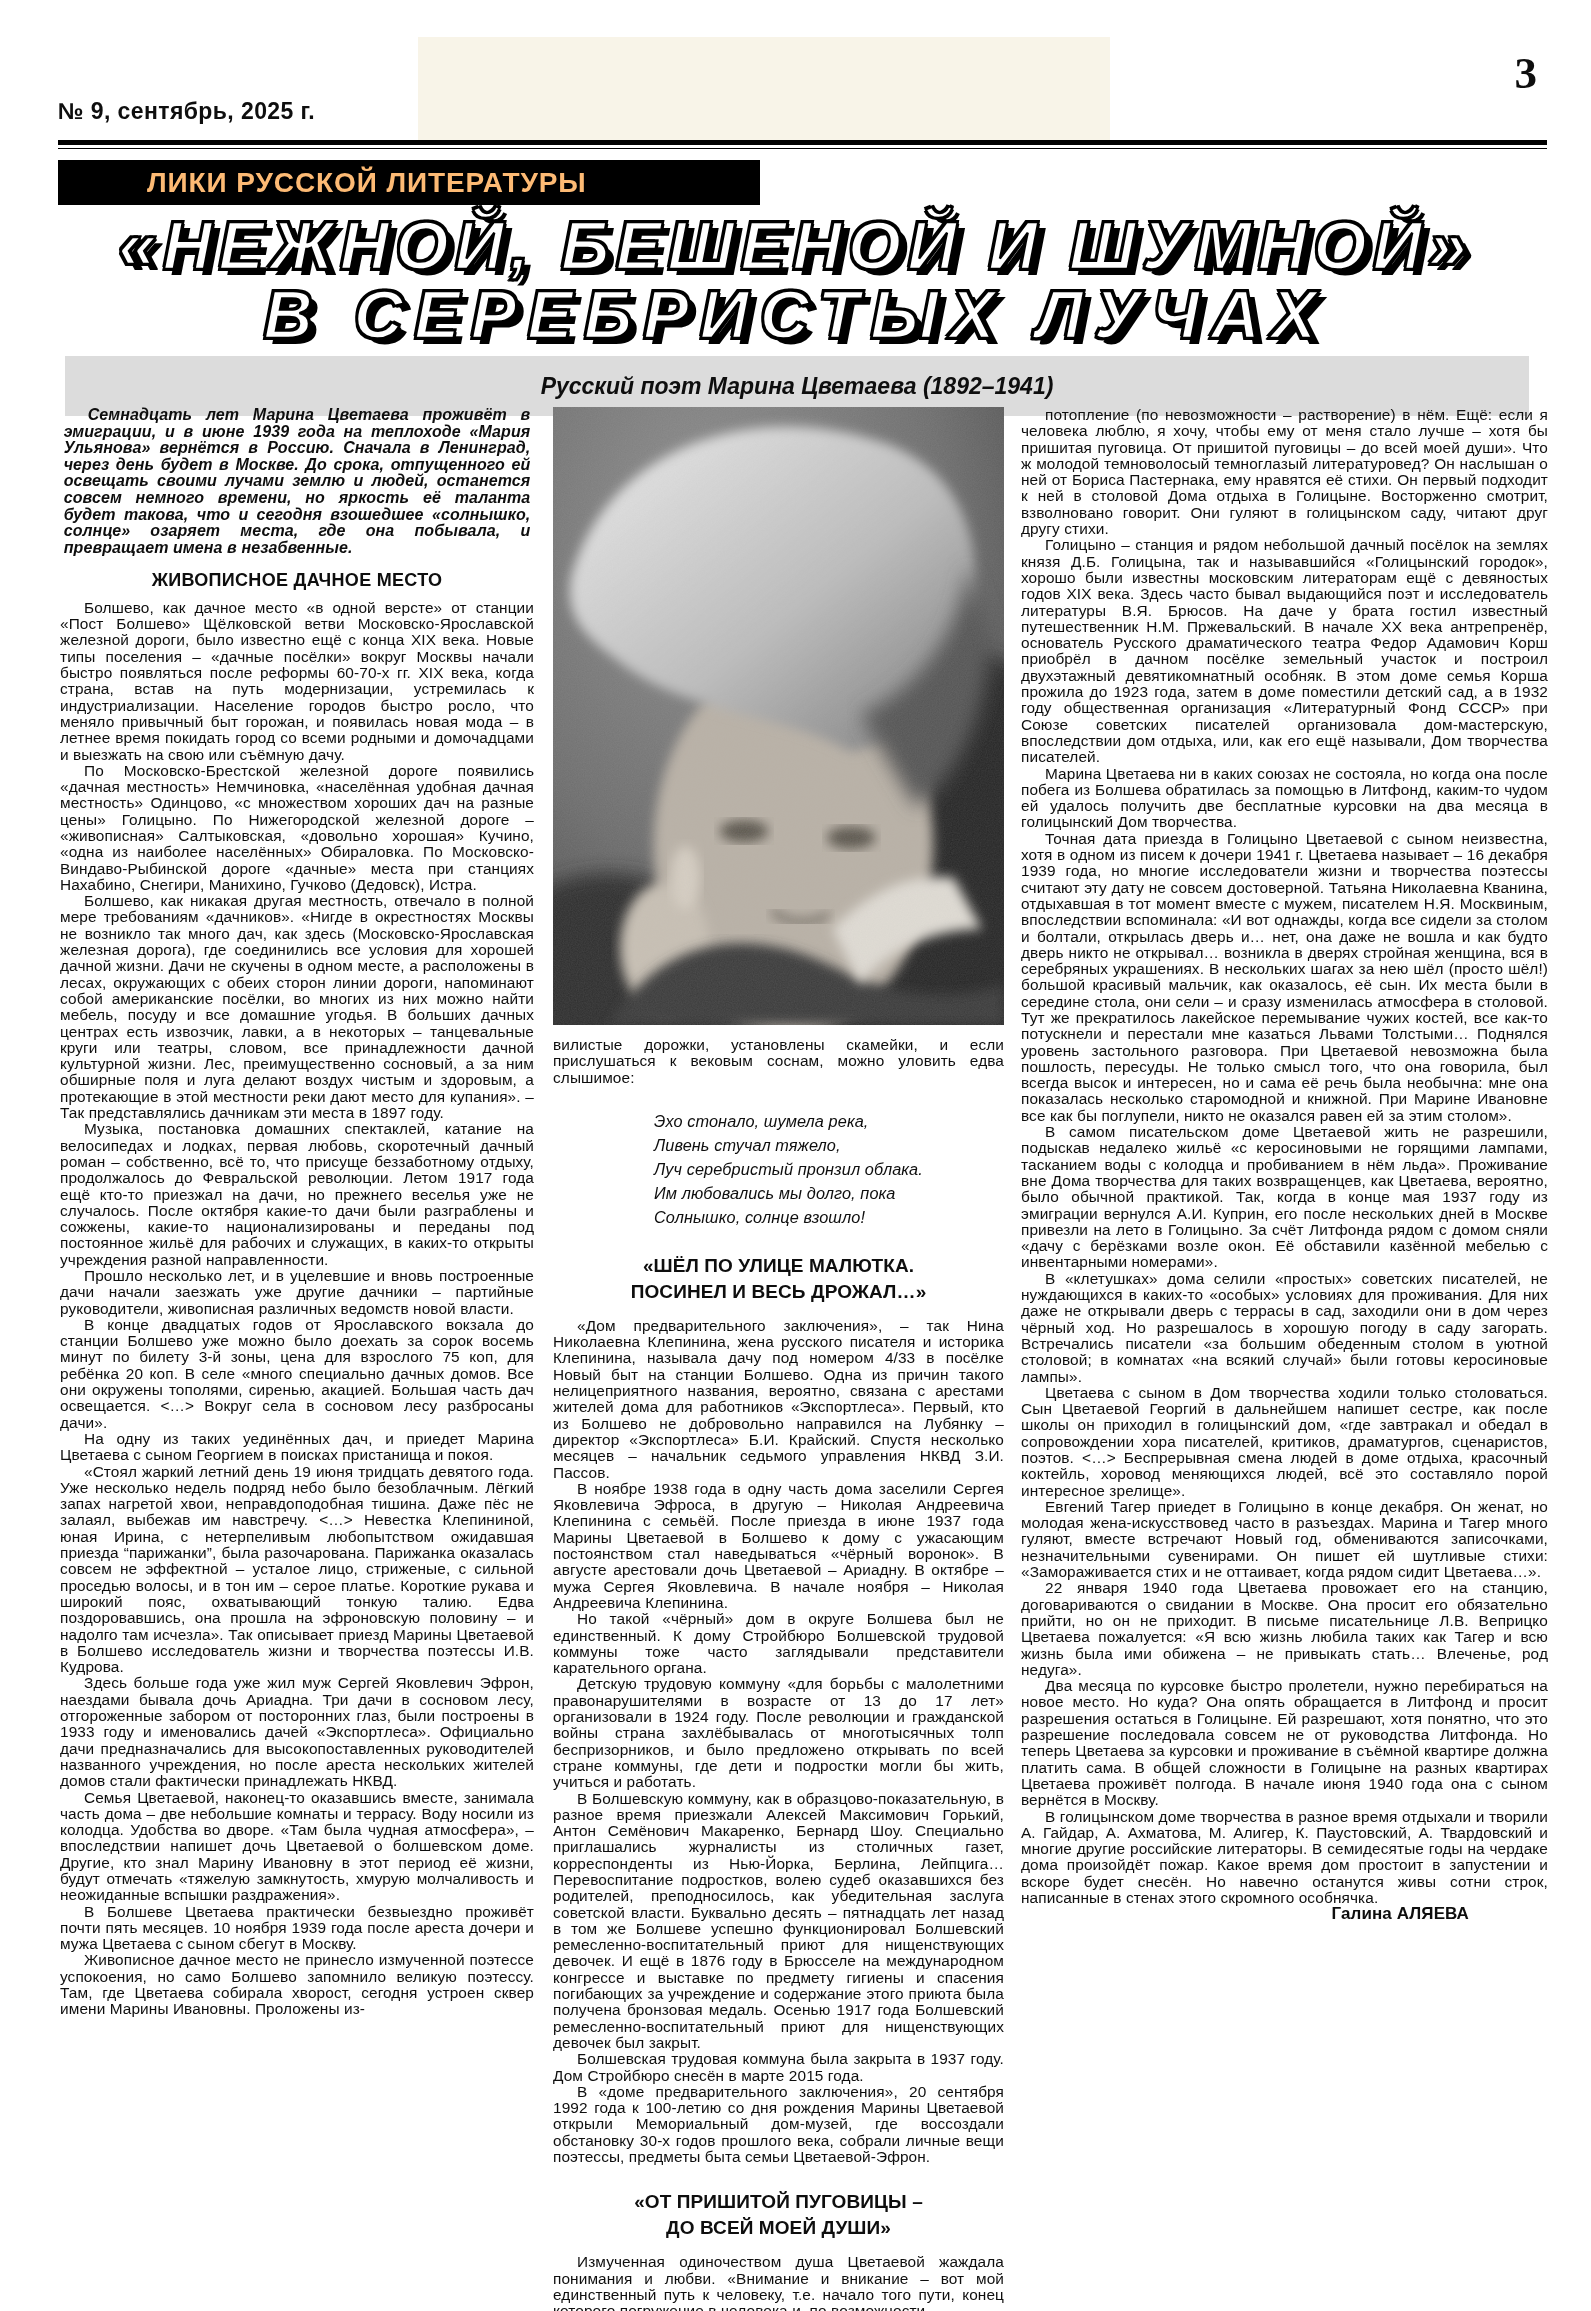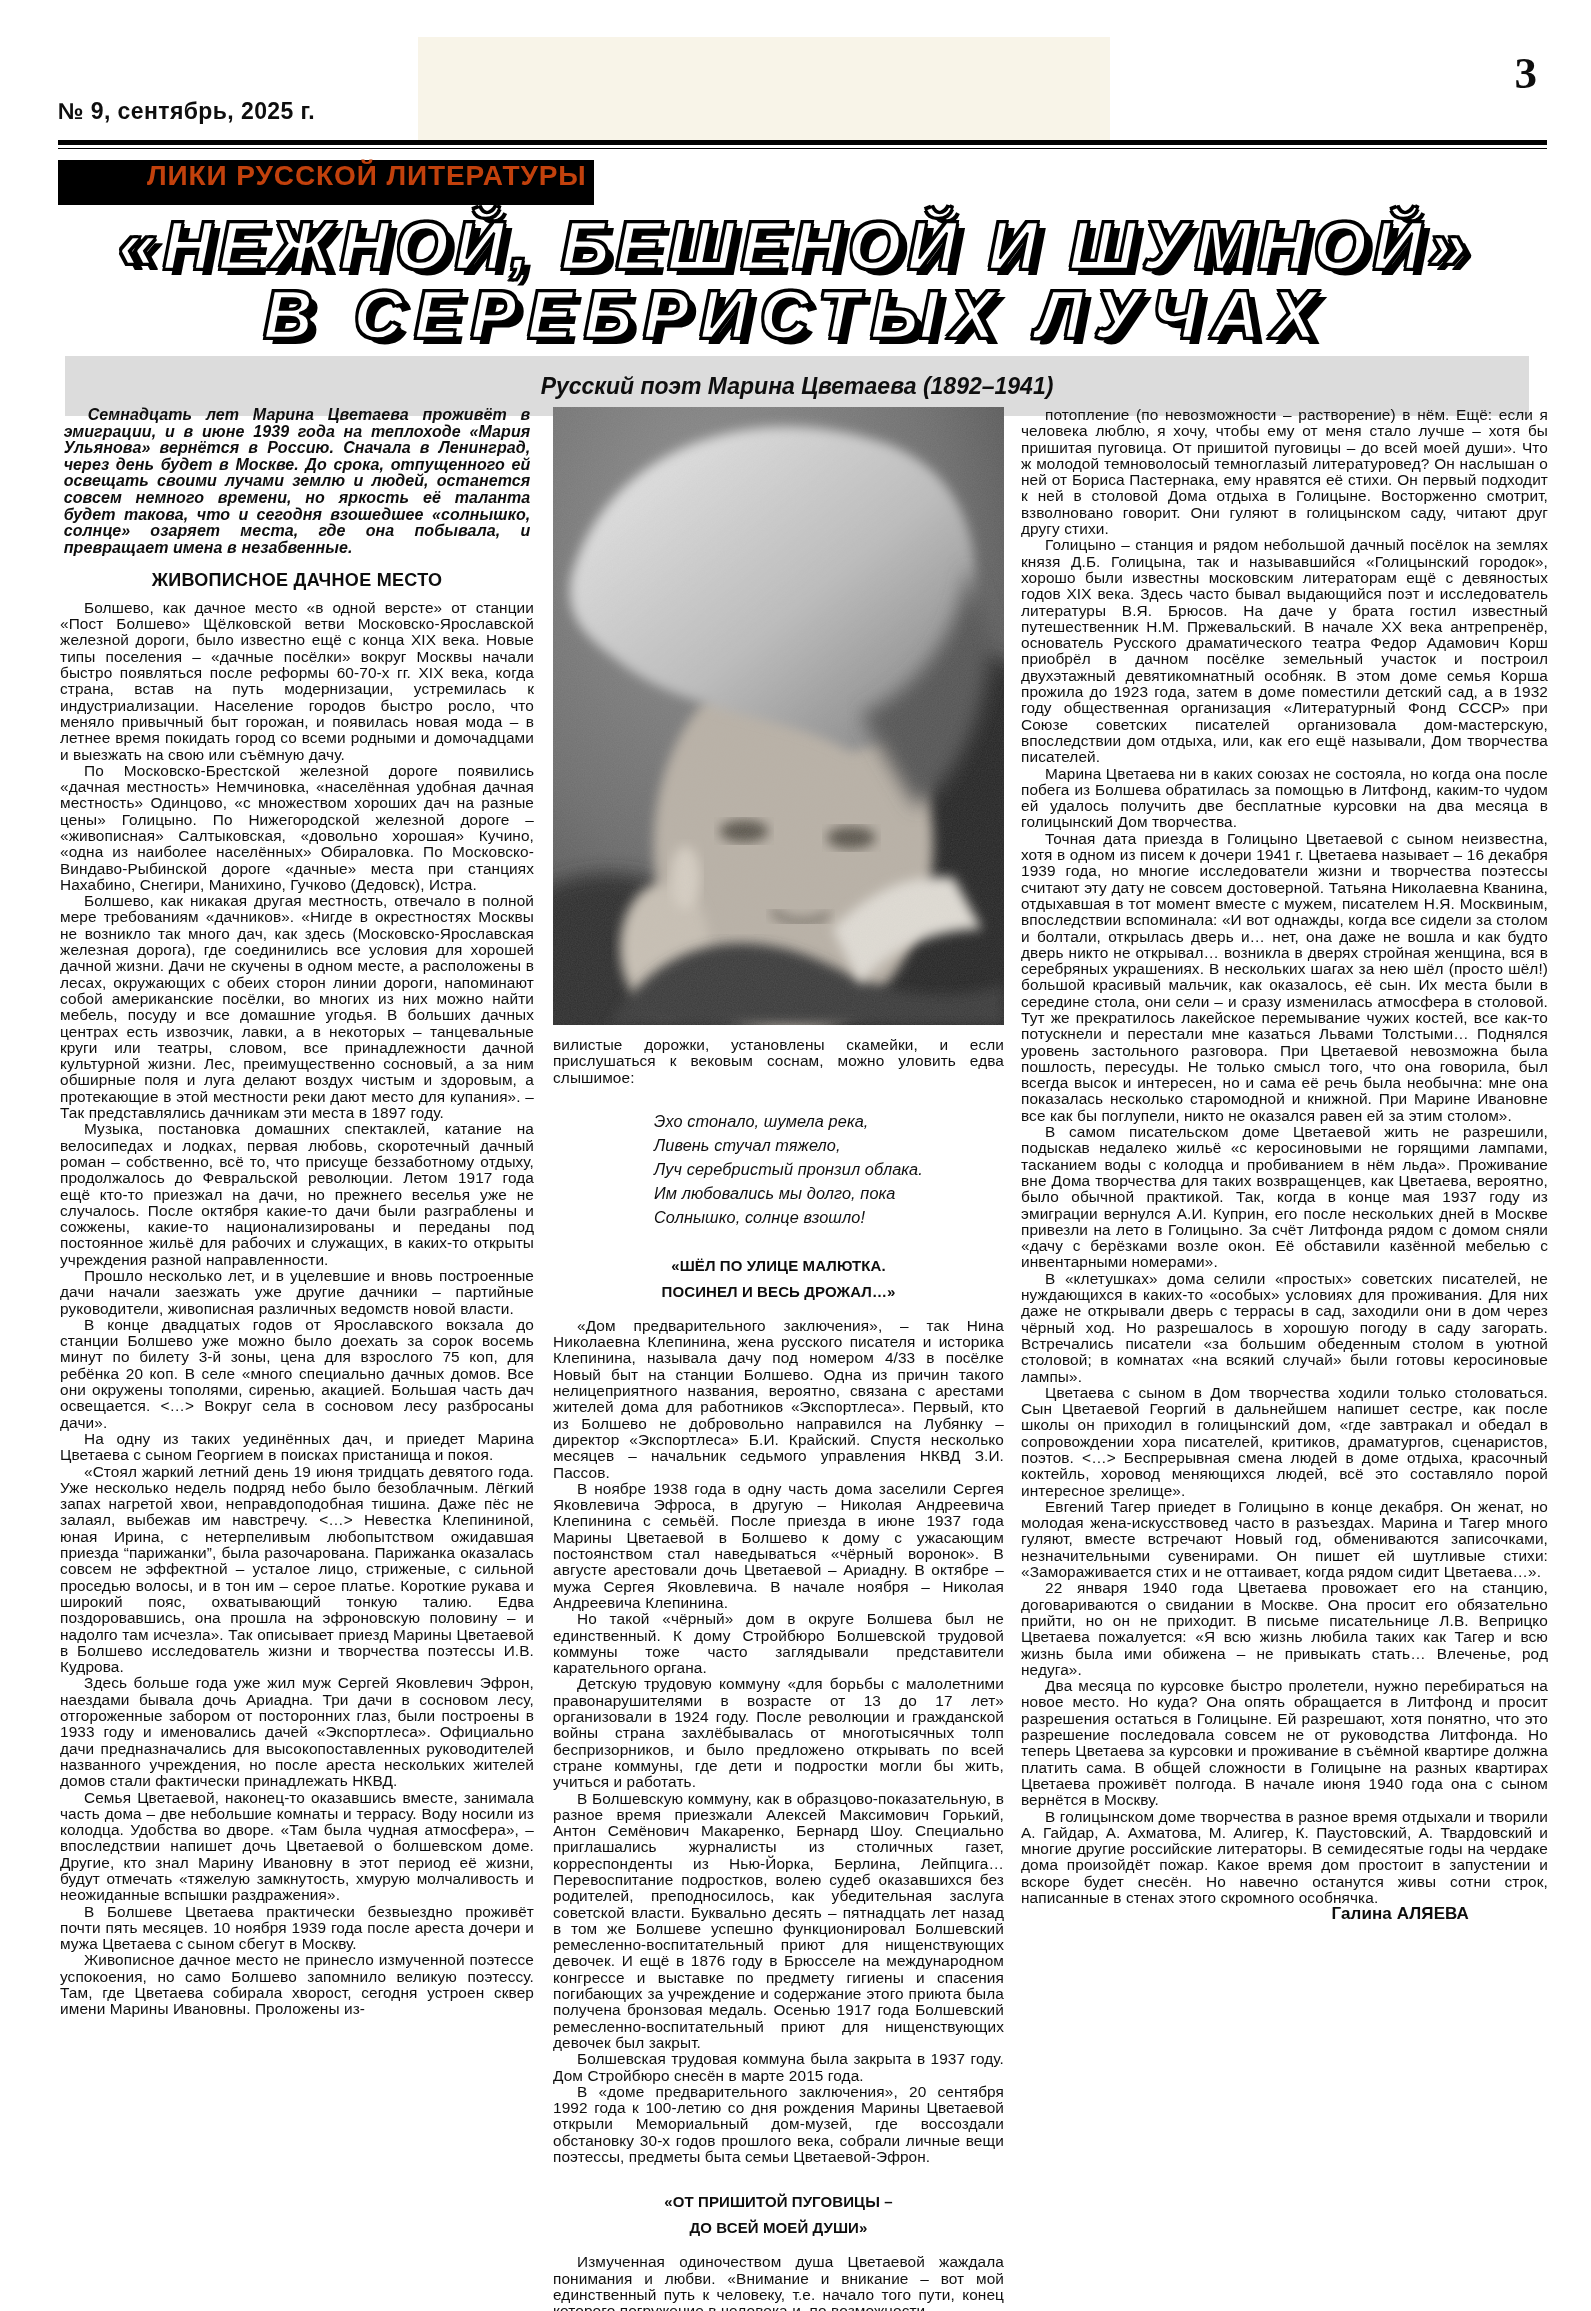--- a/index.html
+++ b/index.html
@@ -27,22 +27,22 @@
     transform:scaleX(.78); transform-origin:bottom center; letter-spacing:0.9px;
   }
   .pagenum {
     position:absolute; right:54px; top:47px;
     font-family:"Liberation Serif", serif; font-size:45px; font-weight:bold;
   }
   .rule-thick { position:absolute; left:58px; right:44px; top:140px; height:4.7px; background:#000; }
   .rule-thin  { position:absolute; left:58px; right:44px; top:148px; height:0.9px; background:#000; }
   
   .rubric {
-    position:absolute; left:58px; top:160px; width:536px; height:45px;
-    background:#000; color:#c2410c; display:flex; 
+    position:absolute; left:58px; top:160px; width:702px; height:45px;
+    background:#000; color:#fdba74; display:flex; align-items:center;
   }
   .rubric span { font-size:28px; font-weight:bold; letter-spacing:0.9px; padding-left:89px; white-space:nowrap; }
   
   .title {
     position:absolute; left:0; top:211px; width:1591px; text-align:center;
     font-weight:bold; font-style:italic; line-height:1.02; color:#fff;
     -webkit-text-stroke:2.3px #000;
     text-shadow:-1.9px -1.9px 0 #000, 1.9px -1.9px 0 #000, -1.9px 1.9px 0 #000, 1.9px 1.9px 0 #000, 7.5px 5.6px 0 #000;
   }
   .title-line { white-space:nowrap; }
@@ -71,21 +71,21 @@
     margin:16px 0 11.2px; letter-spacing:0.3px;
   }
   .photo { width:451px; height:618px; overflow:hidden; }
   .photo svg { display:block; }
   .noind { text-indent:0 !important; margin-top:12px !important; }
   .poem {
     margin:23px 0 0 101px; font-style:italic; text-align:left;
     font-size:16.3px; line-height:24px;
   }
   .sec2 {
-    text-align:center; font-size:15px; font-weight:bold; line-height:26px;
+    text-align:center; font-size:19px; font-weight:bold; line-height:26px;
     margin:24px 0 13px;
   }
   .sec2 .hl { display:block; }
   .byline { text-align:right; padding-right:79px; font-weight:bold; font-size:17px; }
 </style>
 </head>
 <body>
 
 <div class="page">
 

